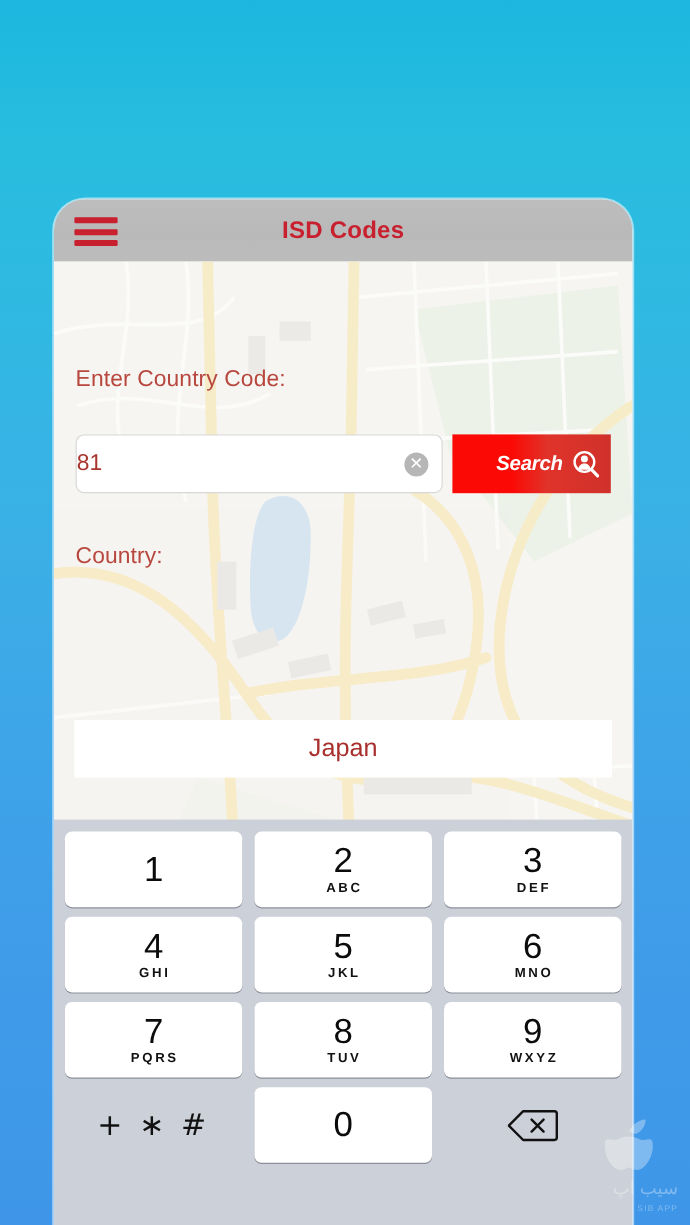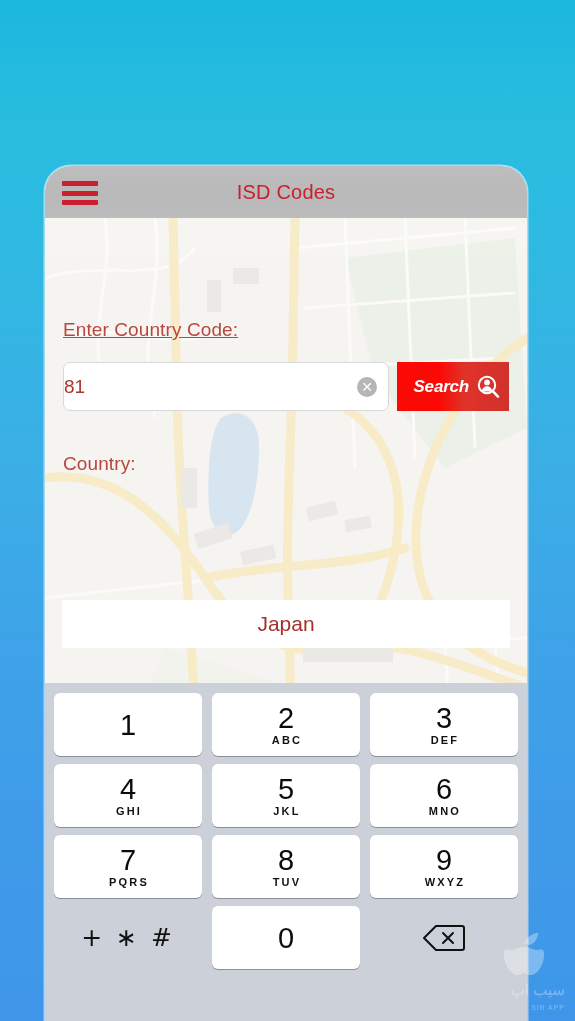--- a/index.html
+++ b/index.html
@@ -60,21 +60,21 @@
     position: relative;
     height: 52px;
     background: linear-gradient(180deg, #bdbdbd 0%, #b9b9b9 55%, #bcbcbc 100%);
     display: flex;
     align-items: center;
     justify-content: center;
   }
   .appbar-title {
     color: #c9202f;
     font-size: 20px;
-    font-weight: normal;
+    font-weight: bold;
     letter-spacing: 0.2px;
   }
   .hamburger {
     position: absolute;
     left: 17px;
     top: 15px;
     width: 36px;
     height: 24px;
     display: flex;
     flex-direction: column;
@@ -108,21 +108,21 @@
     padding: 0 18px;
   }
 
   .field-label {
     position: absolute;
     left: 18px;
     color: #b8483f;
     font-size: 19px;
     letter-spacing: 0.1px;
   }
-  .label-code { top: 101px; text-decoration: underline; }
+  .label-code { top: 88px; }
   .label-country { top: 235px; }
 
   .searchrow {
     position: absolute;
     left: 18px;
     top: 144px;
     width: 446px;
     height: 49px;
     display: flex;
     gap: 8px;
@@ -150,21 +150,21 @@
     border-radius: 50%;
     background: #b6b6b6;
     color: #ffffff;
     font-size: 14px;
     line-height: 20px;
     text-align: center;
     font-family: "DejaVu Sans", sans-serif;
     cursor: pointer;
   }
   .search-btn {
-    width: 112px;
+    width: 132px;
     background: linear-gradient(90deg, #fb0a05 0%, #fb0a05 38%, #e0332a 60%, #cf322b 100%);
     display: flex;
     align-items: center;
     justify-content: flex-end;
     padding-right: 9px;
     gap: 5px;
     cursor: pointer;
   }
   .search-btn .slabel {
     color: #ffffff;

